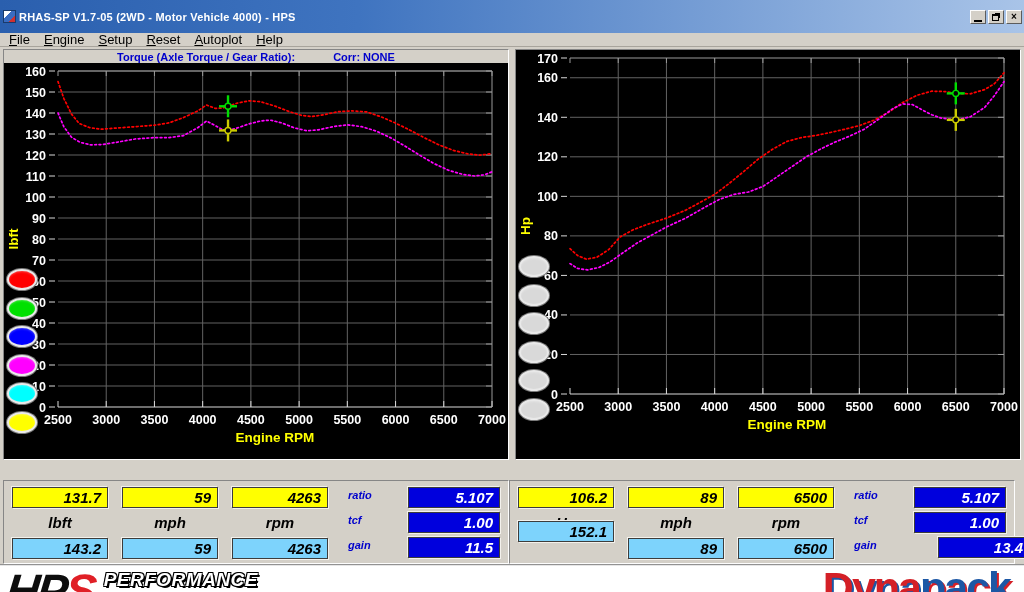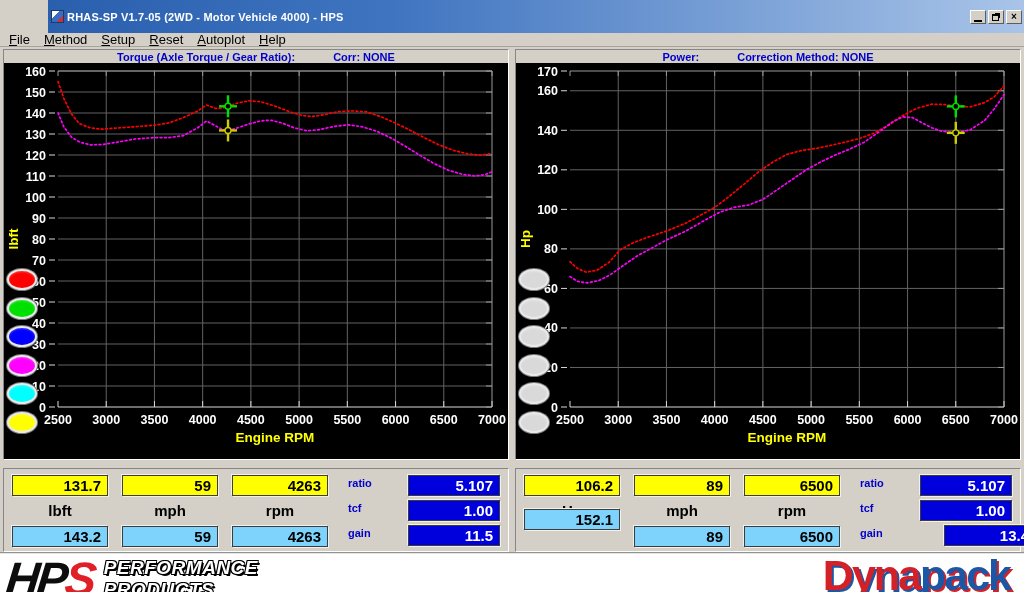--- a/index.html
+++ b/index.html
@@ -1,20 +1,20 @@
 <!DOCTYPE html>
 <html><head>
 <meta charset="utf-8">
 <style>
   * { margin:0; padding:0; box-sizing:border-box; }
   html,body { width:1024px; height:592px; overflow:hidden; }
   body { font-family:"Liberation Sans", sans-serif; background:#d4d0c8; display:flex; flex-direction:column; }
 
   
-  .titlebar { height:33px; background:linear-gradient(to right,#2a5fae,#3f74c0 35%,#a9c4e8); display:flex; align-items:center; padding:16px 2px; flex:0 0 auto;margin-left:48px; }
+  .titlebar { height:33px; background:linear-gradient(to right,#2a5fae,#3f74c0 35%,#a9c4e8); display:flex; align-items:center; padding:16px 2px; flex:0 0 auto; }
   .app-icon { width:13px; height:13px; margin:0 3px 0 1px; background:linear-gradient(135deg,#ffffff 0 35%,#3a6cc0 35% 70%,#d03030 70%); border:1px solid #1a3a6a; }
   .title-text { color:#fff; font-size:11px; font-weight:bold; letter-spacing:.2px; flex:1 1 auto; white-space:nowrap; overflow:hidden; }
   .win-btns { display:flex; gap:2px; }
   .win-btn { width:16px; height:14px; background:#d4d0c8; border:1px solid; border-color:#fdfdfd #5c5c5c #5c5c5c #fdfdfd; display:flex; align-items:center; justify-content:center; font-size:10px; font-weight:bold; color:#000; line-height:1; }
   .glyph-min { width:8px; height:2px; background:#000; margin-top:8px; }
   .glyph-restore { width:7px; height:7px; border:1px solid #000; border-top-width:2px; background:#d4d0c8; box-shadow:2px -2px 0 -1px #000; margin:1px 2px 0 0; }
 
   
   .menubar { height:14px; background:#d4d0c8; border-bottom:1px solid #a8a49c; display:flex; align-items:center; padding-left:2px; flex:0 0 auto; }
   .menu-item { font-size:13px; color:#000; padding:0 7px; cursor:default; }
@@ -23,21 +23,21 @@
   
   .charts-row { display:flex; gap:6px; padding:2px 3px 0; flex:0 0 auto; }
   .chart-panel { width:586px; border:1px solid; border-color:#868686 #fdfdfd #fdfdfd #868686; background:#000; }
   .chart-header { height:13px; background:#d4d0c8; display:flex; justify-content:center; gap:38px; align-items:center; font-size:11px; font-weight:bold; color:#0000cc; white-space:nowrap; }
   .chart-black { position:relative; width:504px; height:396px; background:#000; }
   .chart-black svg { position:absolute; left:0; top:0; }
   .oval-col { position:absolute; left:3px; top:0; width:34px; height:100%; }
   .oval-btn { position:absolute; left:0; width:30px; height:21px; border-radius:50%; border:2px solid #e9e9e9; box-shadow:0 1px 2px rgba(255,255,255,.25) inset, 0 0 0 1px #7a7a7a; }
 
   
-  .readout-row { display:flex; gap:6px; padding:8px 3px 0; flex:0 0 auto; }
+  .readout-row { display:flex; padding:20px 3px 0; flex:0 0 auto;font-style:italic; }
   .readout-panel { position:relative; width:506px; height:84px; background:#d4d0c8; border:1px solid; border-color:#868686 #fdfdfd #fdfdfd #868686; }
   .val-box { position:absolute; height:21px; width:96px; border:1px solid #3c3c3c; box-shadow:-1px -1px 0 #f3f1ec,1px 1px 0 #f3f1ec; font-size:15px; font-weight:bold; text-align:right; padding:1px 6px 0 0; color:#000; }
   .val-yellow { background:#ffff00; }
   .val-green { background:#7dd3fc; }
   .val-blue { background:#0000dd; color:#fff; width:92px; }
   .unit-label { position:absolute; width:96px; text-align:center; font-size:15px; font-weight:bold; color:#000; }
   .side-label { position:absolute; font-size:11px; font-weight:bold; color:#0000cc; }
 
   
   .logo-strip { flex:1 1 auto; background:#fff; border-top:2px groove #e6e6e6; display:flex; justify-content:space-between; align-items:center; padding:0 14px 0 6px; }
@@ -63,21 +63,21 @@
       </div>
     <div class="win-btn">
         <div class="glyph-restore"></div>
       </div>
     <div class="win-btn">×</div>
   </div>
 </div>
 
 <div class="menubar">
   <span class="menu-item">File</span>
-  <span class="menu-item">Method</span>
+  <span class="menu-item">Engine</span>
   <span class="menu-item">Setup</span>
   <span class="menu-item">Reset</span>
   <span class="menu-item">Autoplot</span>
   <span class="menu-item">Help</span>
 </div>
 
 <div class="charts-row">
   <div class="chart-panel">
     <div class="chart-header">
       <span>Torque (Axle Torque / Gear Ratio):</span>
@@ -212,24 +212,20 @@
           <div class="oval-btn" style="top: 206px; background: rgb(255, 0, 0);"></div>
           <div class="oval-btn" style="top: 234.5px; background: rgb(0, 224, 0);"></div>
           <div class="oval-btn" style="top: 263px; background: rgb(0, 0, 255);"></div>
           <div class="oval-btn" style="top: 291.5px; background: rgb(255, 0, 255);"></div>
           <div class="oval-btn" style="top: 320px; background: rgb(0, 255, 255);"></div>
           <div class="oval-btn" style="top: 348.5px; background: rgb(255, 255, 0);"></div>
         </div>
     </div>
   </div>
   <div class="chart-panel">
-    <div class="chart-header">
-      <span>Power:</span>
-      <span>Correction Method: NONE</span>
-    </div>
     <div class="chart-black">
       <svg width="504" height="396">
           <line x1="102.22222222222223" y1="8" x2="102.22222222222223" y2="344" stroke="#636363" stroke-width="1"></line>
           <line x1="150.44444444444446" y1="8" x2="150.44444444444446" y2="344" stroke="#636363" stroke-width="1"></line>
           <line x1="198.66666666666666" y1="8" x2="198.66666666666666" y2="344" stroke="#636363" stroke-width="1"></line>
           <line x1="246.88888888888889" y1="8" x2="246.88888888888889" y2="344" stroke="#636363" stroke-width="1"></line>
           <line x1="295.1111111111111" y1="8" x2="295.1111111111111" y2="344" stroke="#636363" stroke-width="1"></line>
           <line x1="343.3333333333333" y1="8" x2="343.3333333333333" y2="344" stroke="#636363" stroke-width="1"></line>
           <line x1="391.55555555555554" y1="8" x2="391.55555555555554" y2="344" stroke="#636363" stroke-width="1"></line>
           <line x1="439.77777777777777" y1="8" x2="439.77777777777777" y2="344" stroke="#636363" stroke-width="1"></line>

